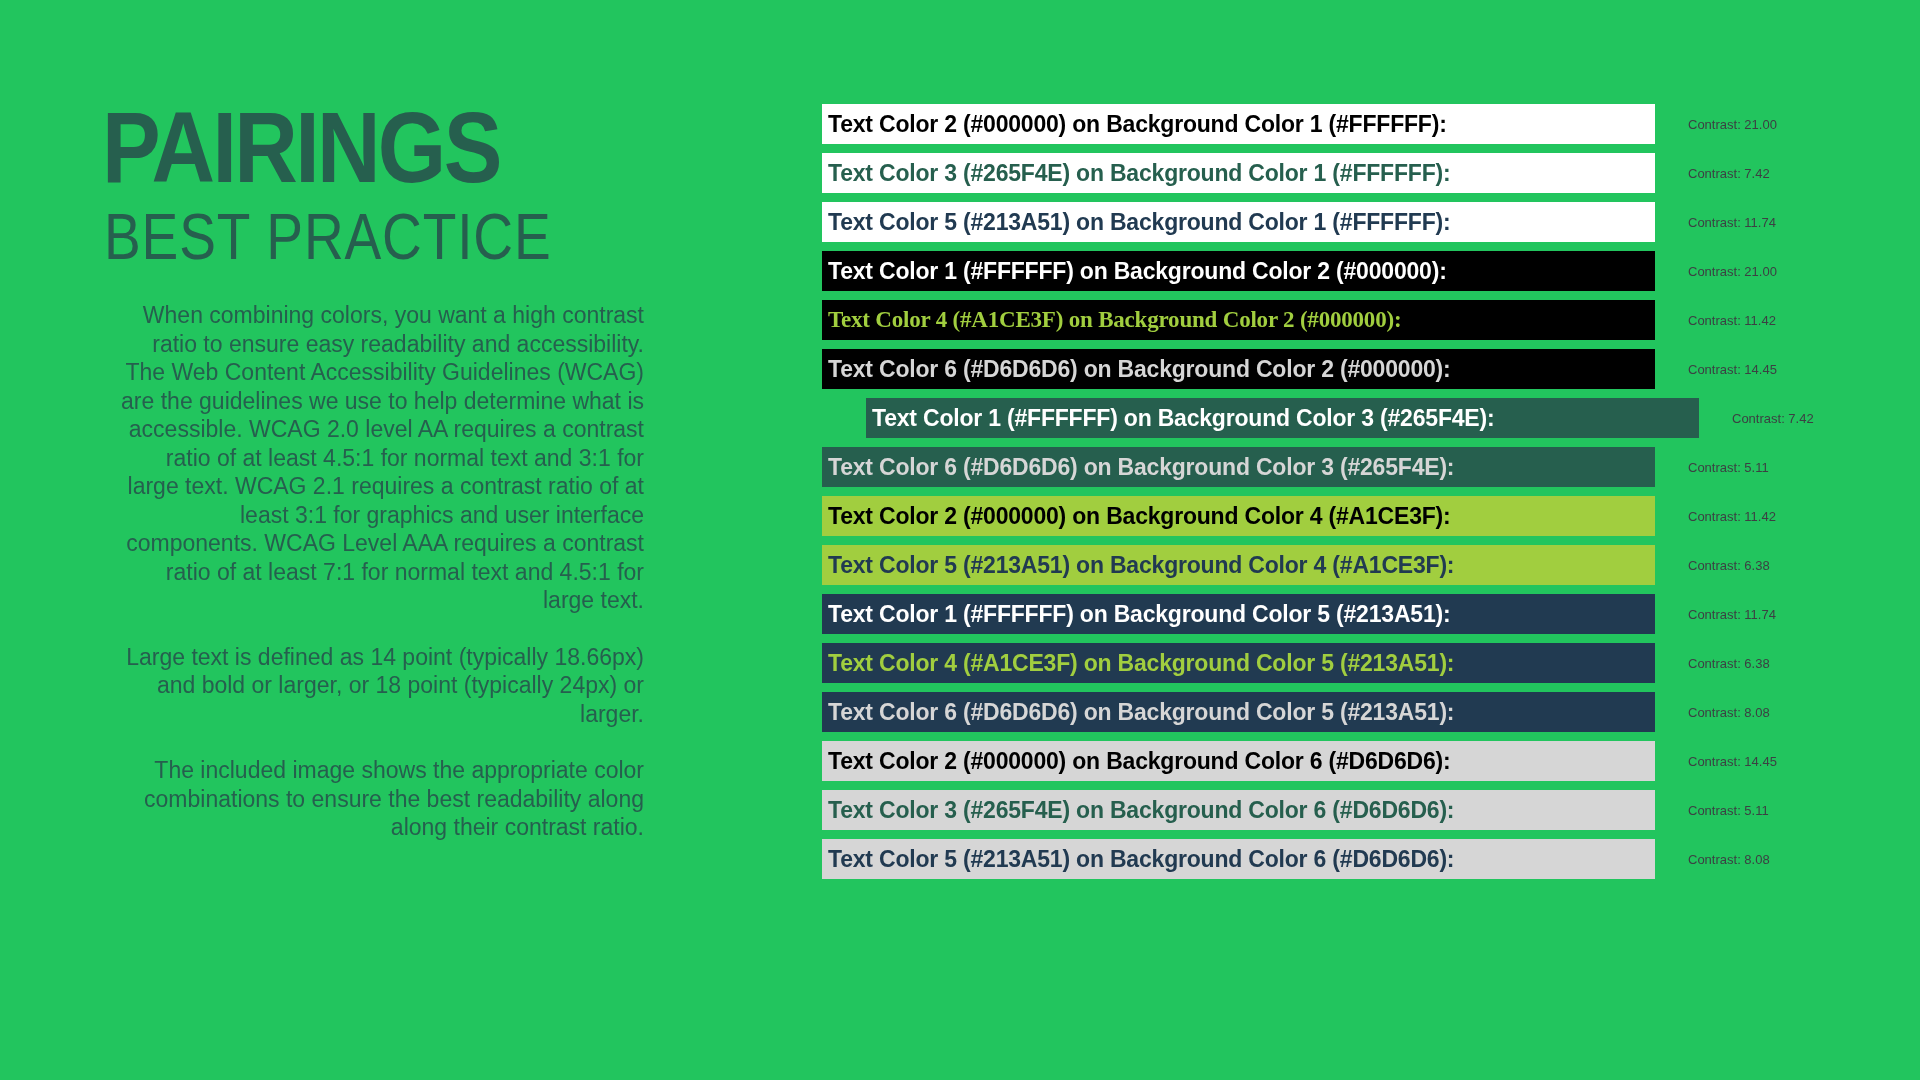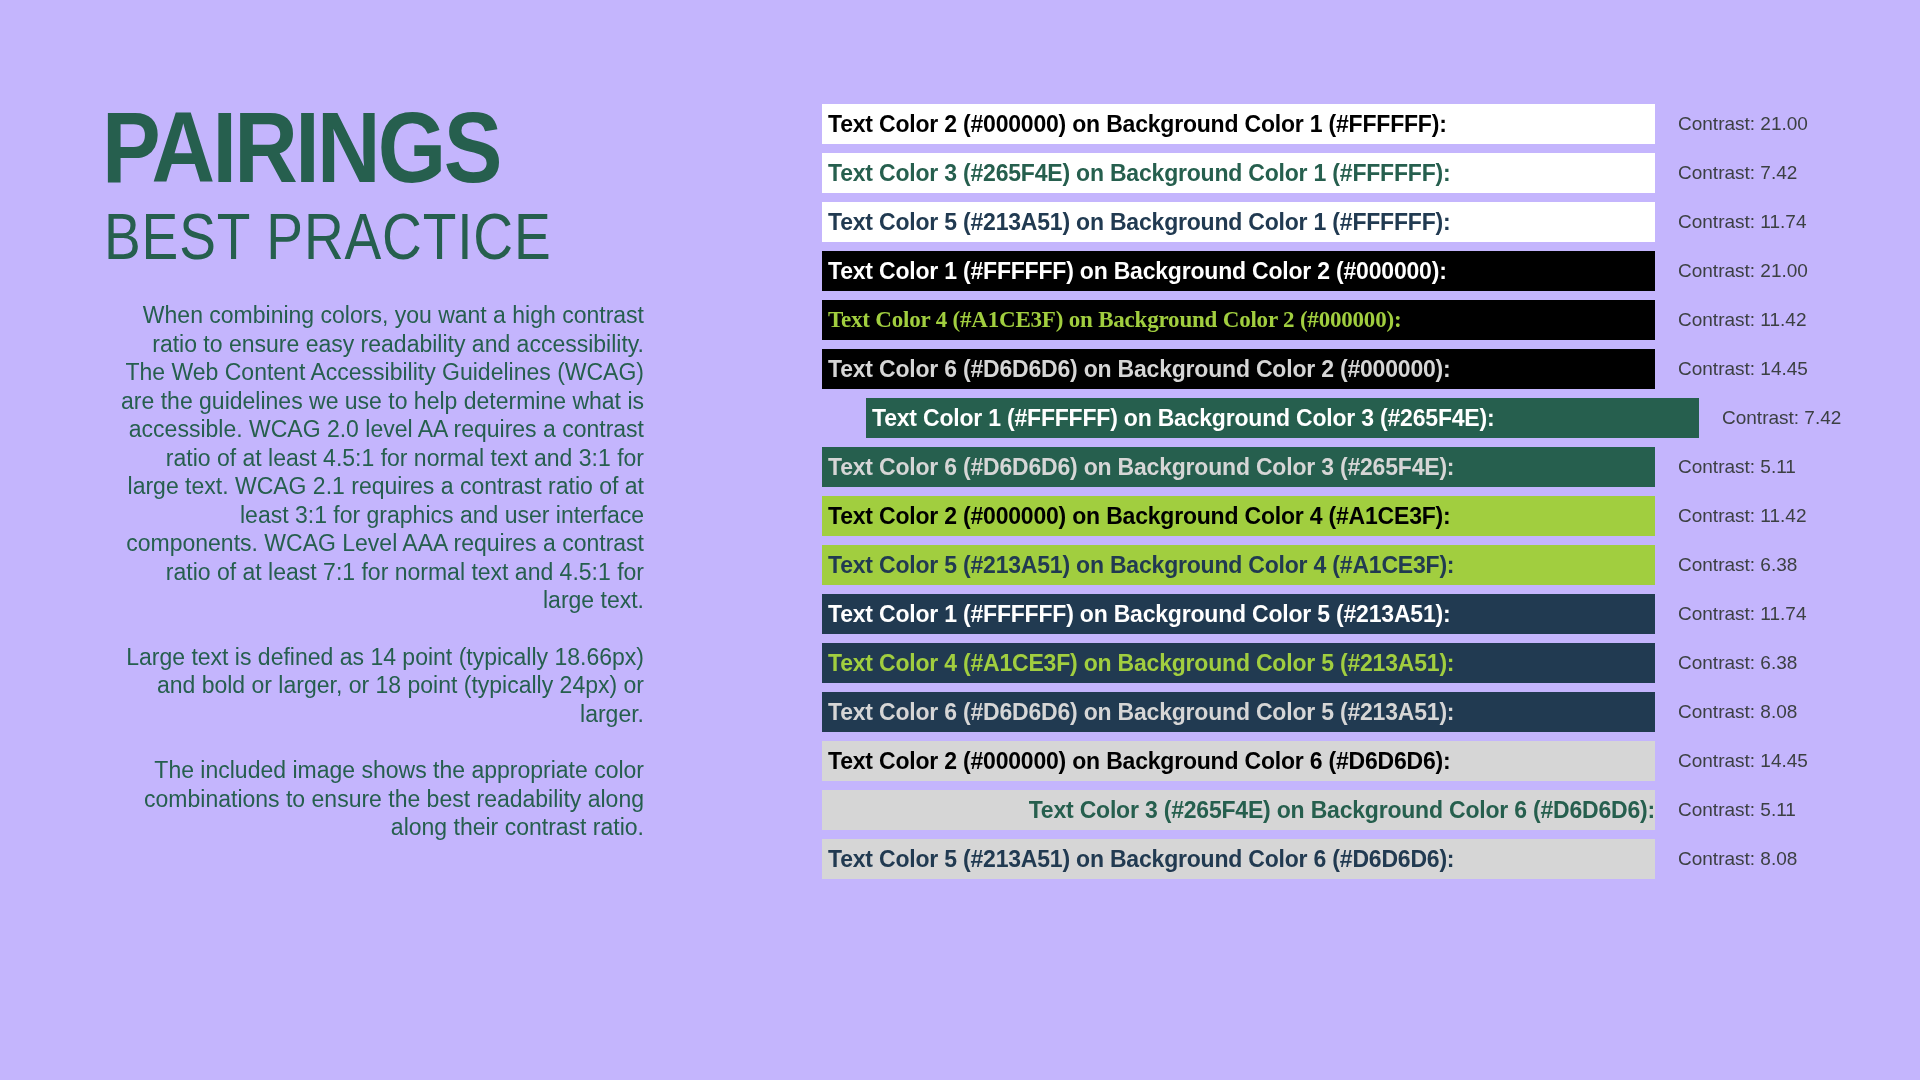--- a/index.html
+++ b/index.html
@@ -4,21 +4,21 @@
 <style>
   html, body {
     margin: 0;
     padding: 0;
     background: #FFFFFF;
   }
   .page {
     position: relative;
     width: 1920px;
     height: 1080px;
-    background: #c4b5fd;
+    background: #22c55e;
     overflow: hidden;
     font-family: "Liberation Sans", sans-serif;
   }
 
   
   .left-panel {
     position: absolute;
     left: 102px;
     top: 100px;
     width: 600px;
@@ -75,22 +75,22 @@
     display: flex;
     align-items: center;
     padding-left: 6px;
     font-size: 23px;
     font-weight: bold;
     letter-spacing: -0.2px;
     white-space: nowrap;
     overflow: hidden;
   }
   .pair-contrast {
-    margin-left: 23px;
-    font-size: 19px;
+    margin-left: 33px;
+    font-size: 13px;
     color: #3C4043;
     white-space: nowrap;
   }
 </style>
 </head>
 <body>
 
 <div class="page">
 
   <div class="left-panel">
@@ -182,21 +182,21 @@
         </div>
         <div class="pair-contrast">Contrast: 8.08</div>
       </div>
       <div class="pair-row">
         <div class="pair-bar" style="background: rgb(214, 214, 214); color: rgb(0, 0, 0);">
           <span>Text Color 2 (#000000) on Background Color 6 (#D6D6D6):</span>
         </div>
         <div class="pair-contrast">Contrast: 14.45</div>
       </div>
       <div class="pair-row">
-        <div class="pair-bar" style="background: rgb(214, 214, 214); color: rgb(38, 95, 78); justify-content: flex-end;">
+        <div class="pair-bar" style="background: rgb(214, 214, 214); color: rgb(38, 95, 78);">
           <span>Text Color 3 (#265F4E) on Background Color 6 (#D6D6D6):</span>
         </div>
         <div class="pair-contrast">Contrast: 5.11</div>
       </div>
       <div class="pair-row">
         <div class="pair-bar" style="background: rgb(214, 214, 214); color: rgb(33, 58, 81);">
           <span>Text Color 5 (#213A51) on Background Color 6 (#D6D6D6):</span>
         </div>
         <div class="pair-contrast">Contrast: 8.08</div>
       </div>

